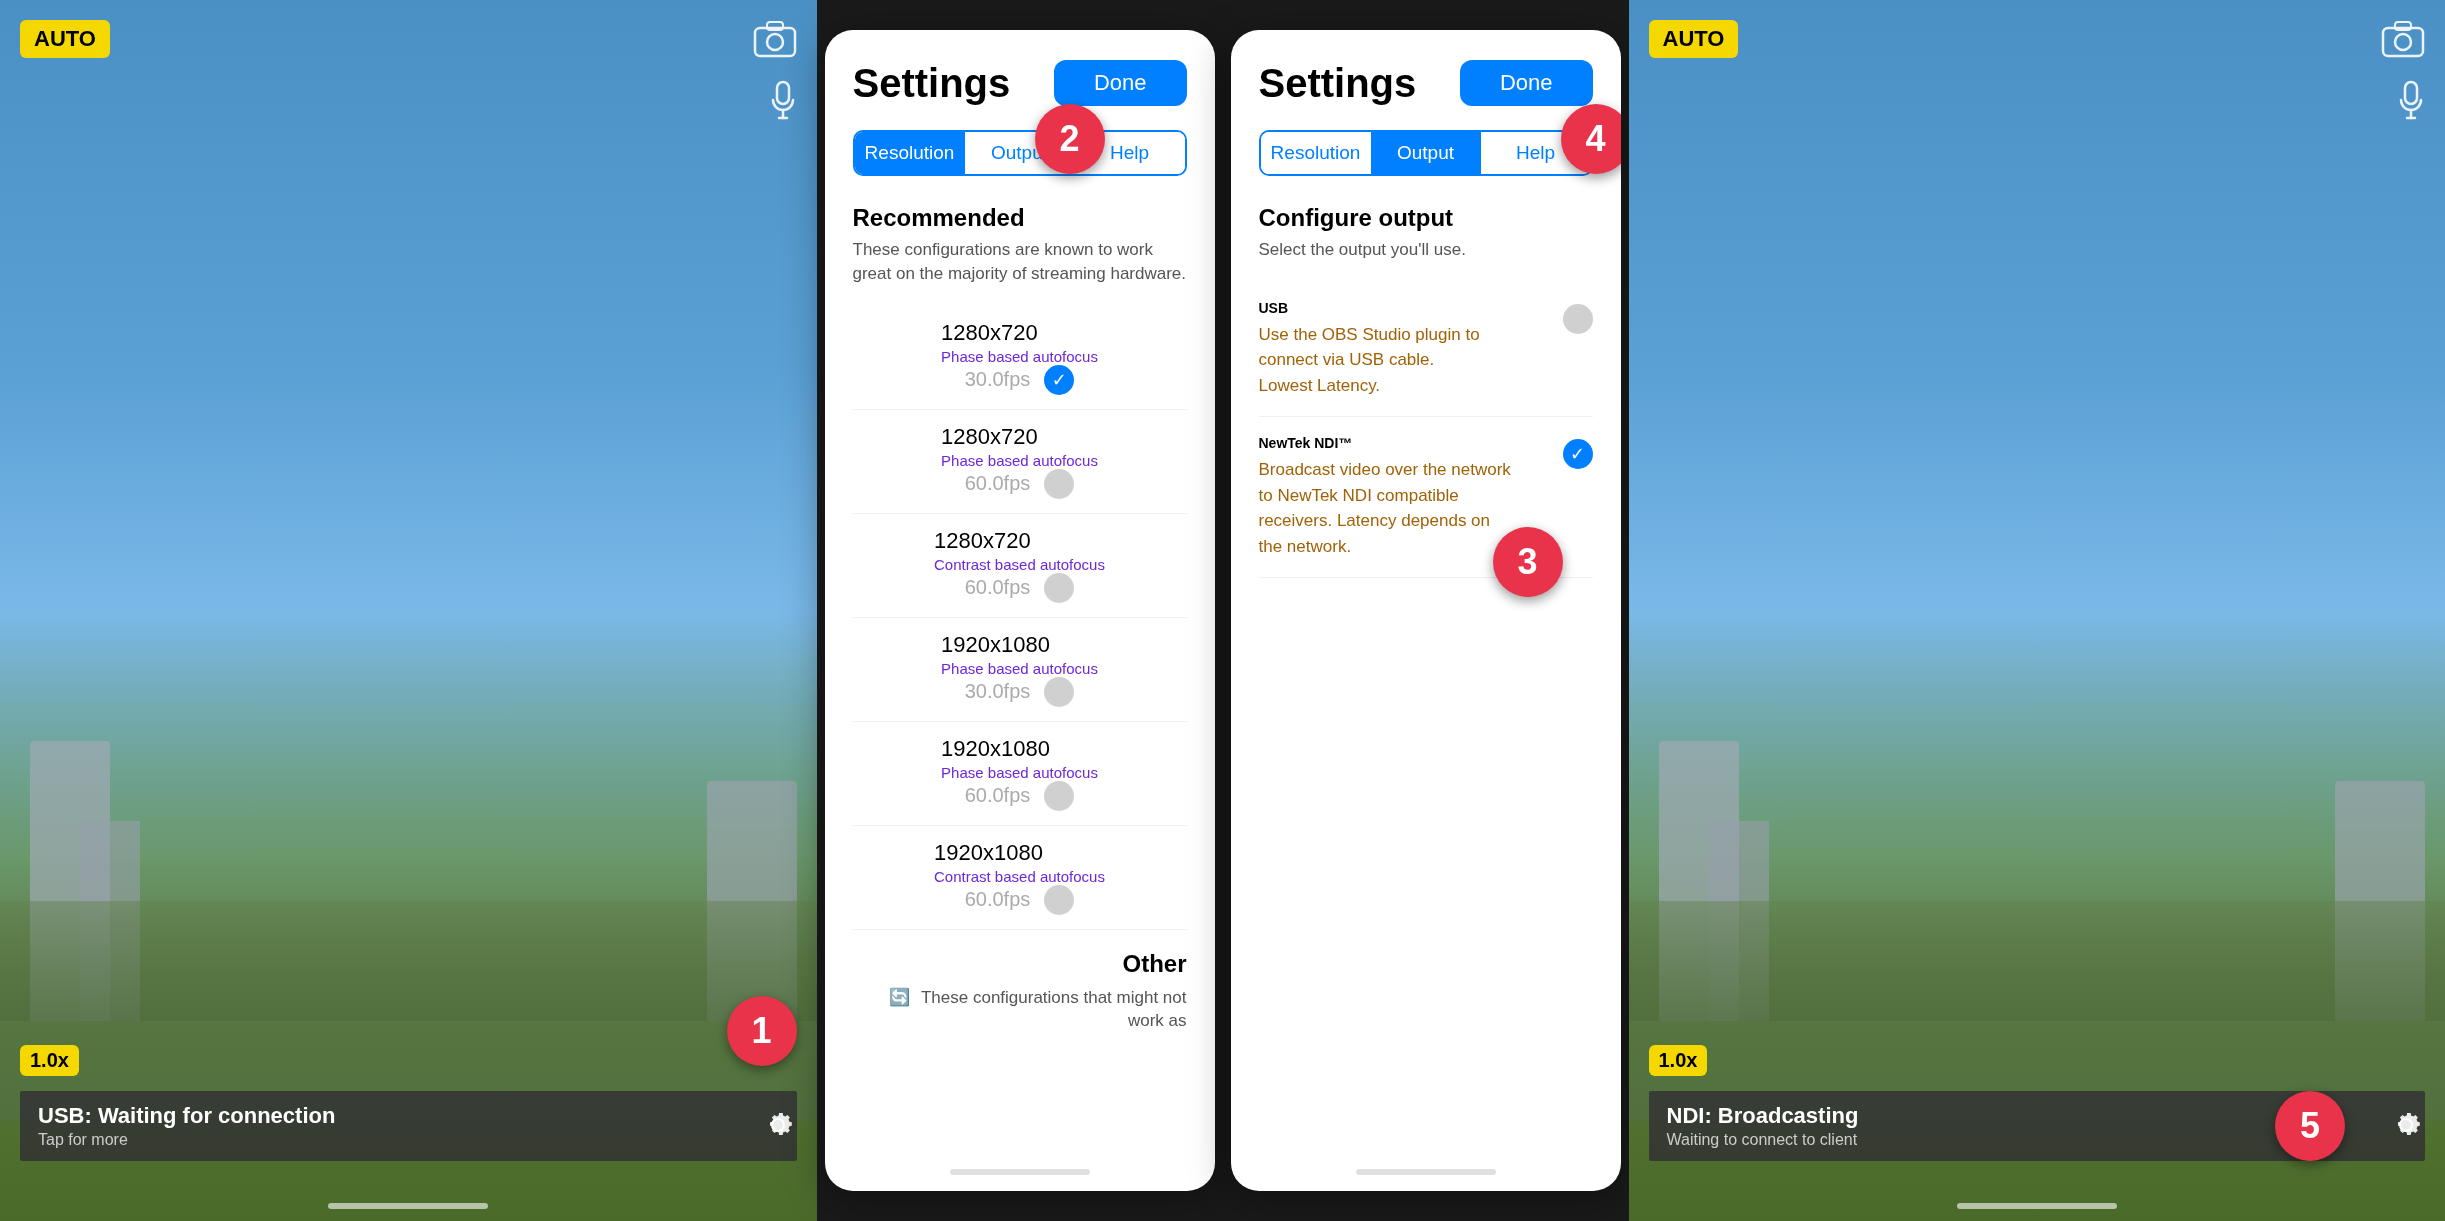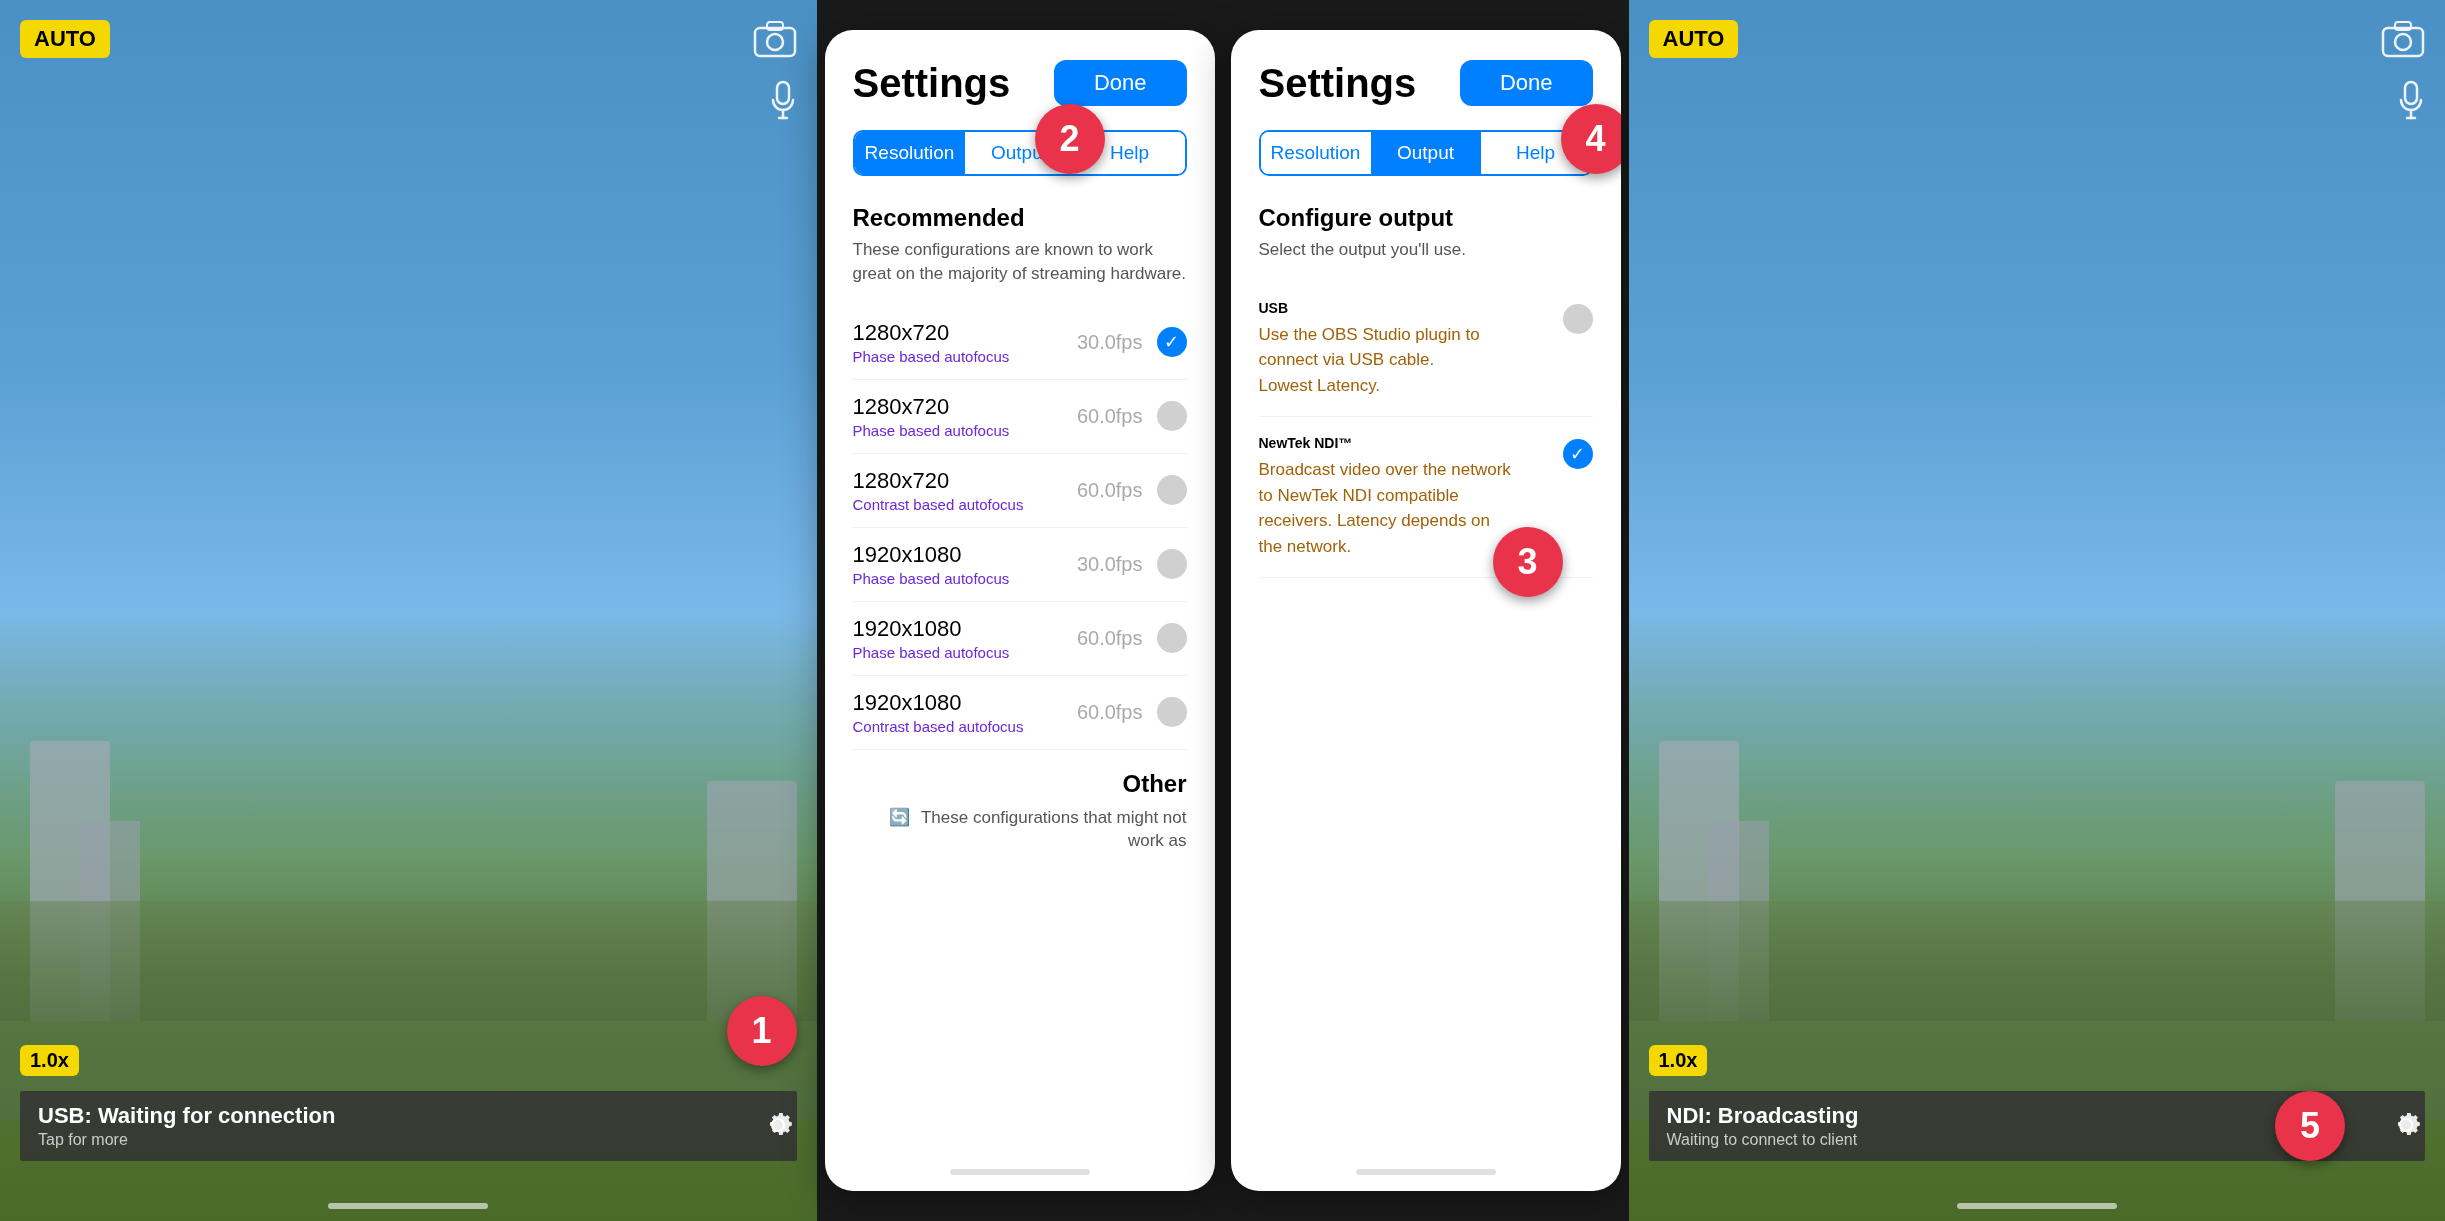--- a/index.html
+++ b/index.html
@@ -216,20 +216,21 @@
       margin-bottom: 20px;
       line-height: 1.4;
     }
 
     .resolution-row {
       display: flex;
       align-items: center;
       justify-content: space-between;
       padding: 14px 0;
       border-bottom: 1px solid #f0f0f0;
+      flex-direction: column;
     }
 
     .resolution-info .res-name {
       font-size: 22px;
       font-weight: 500;
       color: #000;
     }
 
     .resolution-info .res-sub {
       font-size: 15px;

